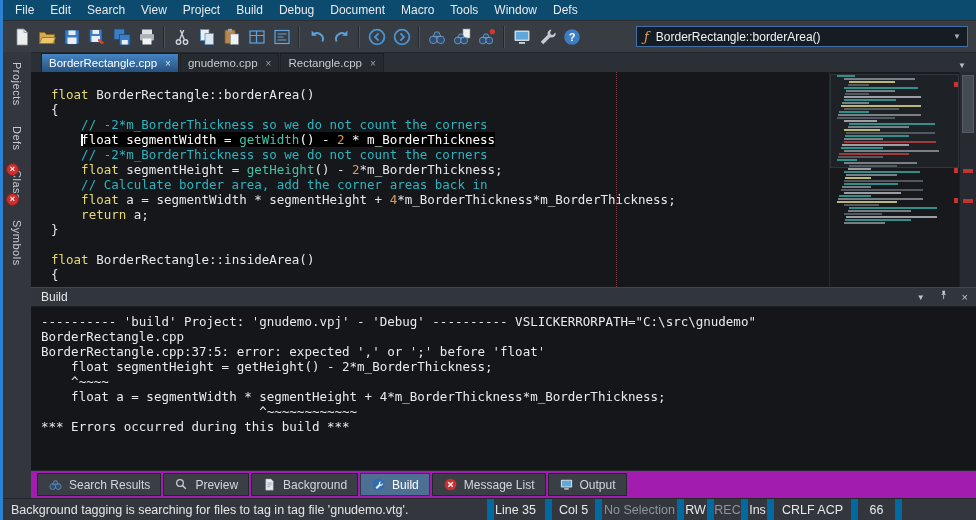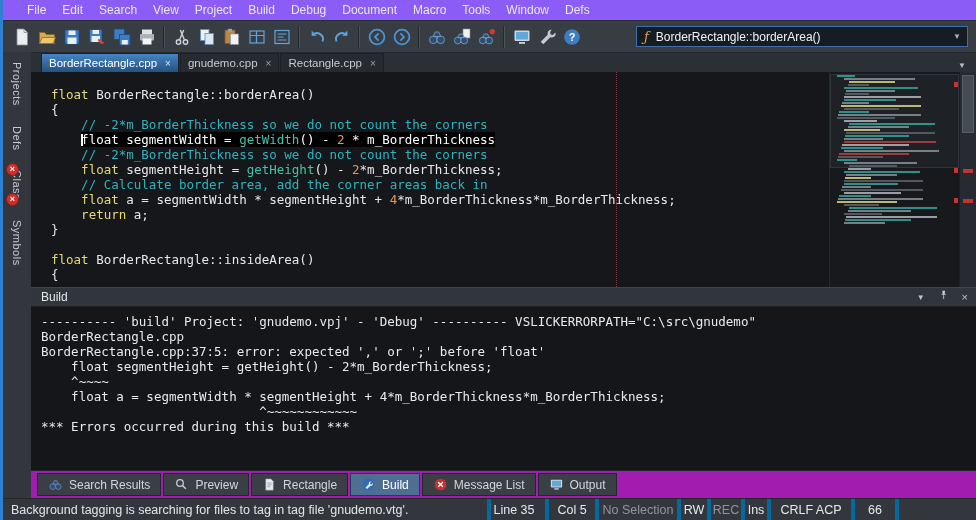--- a/index.html
+++ b/index.html
@@ -1,21 +1,21 @@
 <!DOCTYPE html>
 <html><head>
 <meta charset="utf-8">
 <style>
   *{margin:0;padding:0;box-sizing:border-box;}
   html,body{width:976px;height:520px;overflow:hidden;background:#33373d;}
   body{font-family:"Liberation Sans",sans-serif;}
   .window{position:relative;width:976px;height:520px;background:#33373d;color:#e4e6e8;border-left:3px solid #2e80d2;overflow:hidden;}
 
   
-  .menubar{display:flex;align-items:center;height:20px;background:#8b5cf6;font-size:12px;padding-left:16px;}
+  .menubar{display:flex;align-items:center;height:20px;background:#0c4a6e;font-size:12px;padding-left:4px;}
   .menu-item{padding:3px 8px;color:#e8eaec;white-space:nowrap;cursor:default;}
 
   
   .toolbar{display:flex;align-items:center;height:32px;background:#383d44;border-top:1px solid #2a2d32;padding:0 8px 0 6px;}
   .tb-buttons{display:flex;align-items:center;}
   .tbtn{width:25px;height:25px;display:flex;align-items:center;justify-content:center;border-radius:2px;}
   .tbtn svg{width:20px;height:20px;display:block;}
   .tsep{width:2px;height:22px;margin:0 4px;background:linear-gradient(90deg,#25282d 50%,#4d525a 50%);}
   .symbol-combo{margin-left:auto;width:332px;height:21px;background:#161c24;border:1px solid #3f6ea8;display:flex;align-items:center;padding:0 2px 0 7px;font-size:12px;}
   .fn-glyph{color:#e2a14f;font-style:italic;font-family:"DejaVu Serif",serif;margin-right:7px;font-size:13px;}
@@ -67,21 +67,21 @@
   
   .bottom-tabs{height:28px;display:flex;align-items:center;background:#a21caf;padding-left:6px;gap:2px;border-top:1px solid #24272c;}
   .btab{display:flex;align-items:center;gap:6px;height:23px;padding:0 10px;background:#3a3f46;border:1px solid #23262b;font-size:12px;color:#d2d6dc;white-space:nowrap;}
   .btab.active{background:#4c6f92;color:#fff;border-color:#2a3a4c;}
   .btab svg{width:15px;height:15px;display:block;}
 
   
   .statusbar{position:absolute;left:0;right:0;bottom:0;height:22px;background:#33373d;border-top:1px solid #23262b;display:flex;align-items:stretch;font-size:12.5px;}
   .sb-msg{flex:1;display:flex;align-items:center;padding-left:8px;color:#e5e5e5;white-space:nowrap;overflow:hidden;}
   .sb-cells{display:flex;align-items:stretch;}
-  .sb-cell{display:flex;align-items:center;justify-content:center;border-left:4px solid #0369a1;padding:0 4px;color:#e6e8ea;white-space:nowrap;}
+  .sb-cell{display:flex;align-items:center;justify-content:center;border-left:7px solid #0369a1;padding:0 4px;color:#e6e8ea;white-space:nowrap;}
   .sb-cell.dim{color:#8f959c;}
 
   .err-badge{position:absolute;left:3px;width:13px;height:13px;border-radius:50%;background:#cf2e2e;border:1px solid #8a1f1f;color:#fff;font-size:9px;font-weight:bold;line-height:1;display:flex;align-items:center;justify-content:center;z-index:5;}
 </style>
 </head>
 <body>
 
 <div class="window">
 
   <div class="menubar">
@@ -403,21 +403,21 @@
             </span>
             <span>Preview</span>
           </div>
           <div class="btab">
             <span>
               <svg viewBox="0 0 20 20" width="15" height="15">
                 <path d="M5 2.5h7l3 3v12H5z" fill="#e8ecef" stroke="#8a9098" stroke-width=".7"></path>
                 <path d="M7 8h6M7 10.5h6M7 13h4" stroke="#7f8790" stroke-width=".9" fill="none"></path>
               </svg>
             </span>
-            <span>Rectangle</span>
+            <span>Background</span>
           </div>
           <div class="btab active">
             <span>
               <svg viewBox="0 0 20 20" width="15" height="15">
                 <circle cx="10" cy="10" r="7.8" fill="#2f6db4"></circle>
                 <path d="M13.9 6.1a2.7 2.7 0 0 0-3.4 3.4L6 14l2 2 4.5-4.5a2.7 2.7 0 0 0 3.4-3.4l-1.8 1.8-1.6-.4-.4-1.6z" fill="#e9eff5"></path>
               </svg>
             </span>
             <span>Build</span>
           </div>

